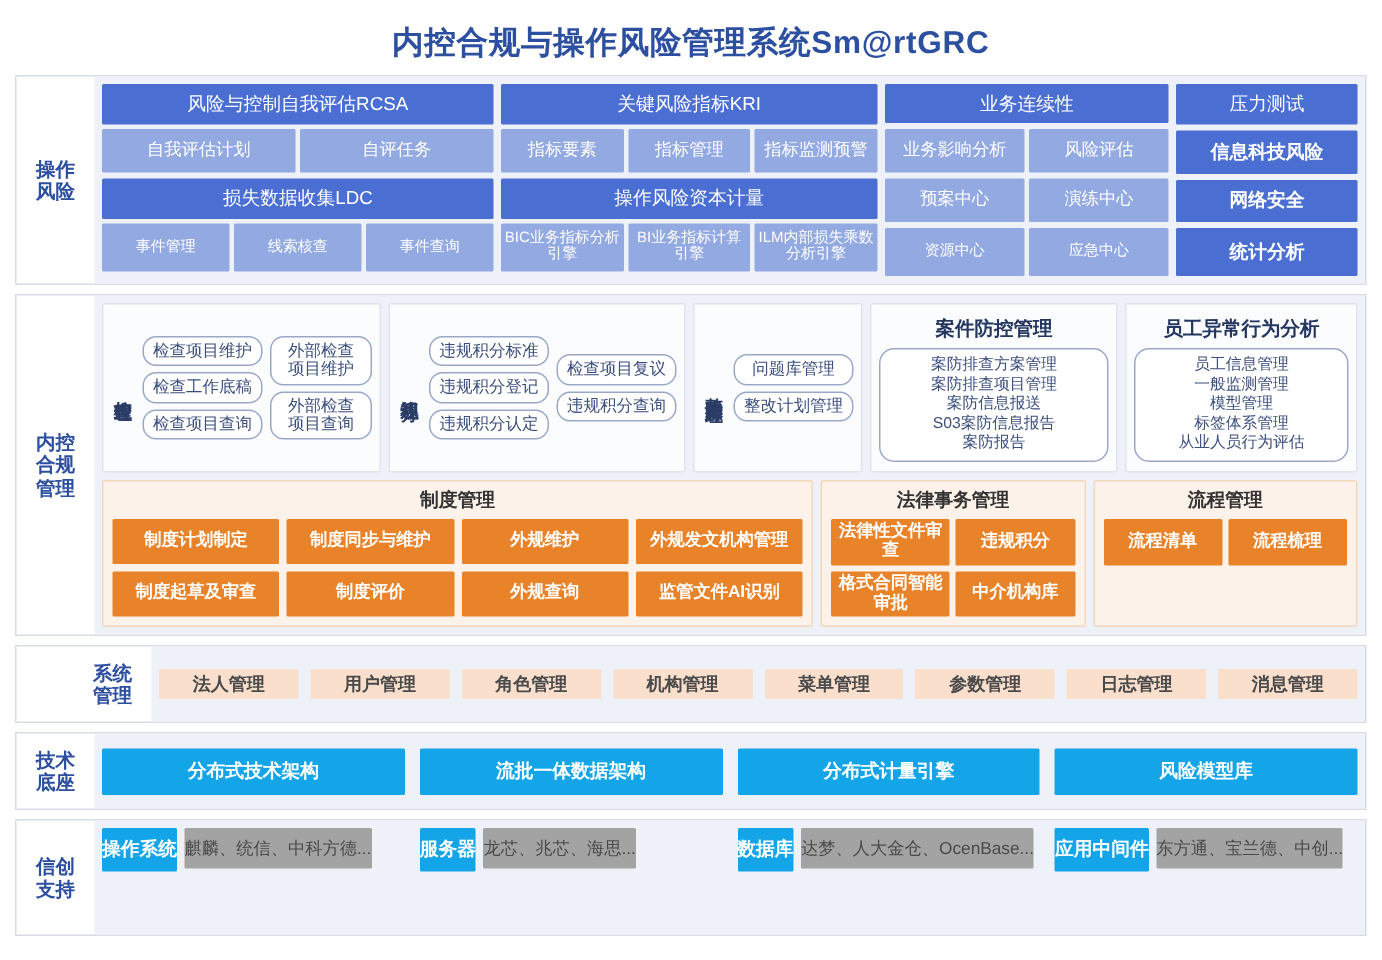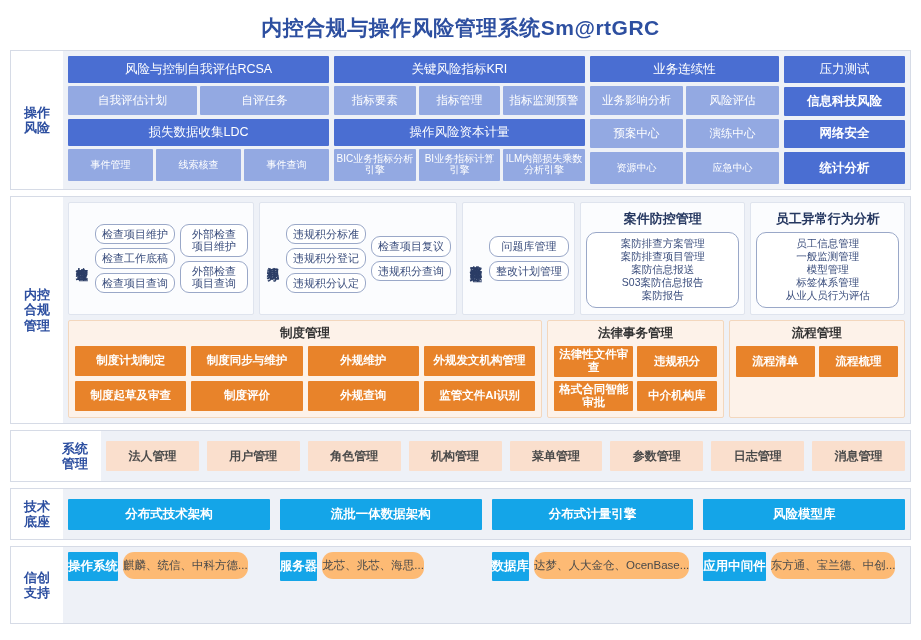--- a/index.html
+++ b/index.html
@@ -110,42 +110,42 @@
   .sys-inner { display: grid; grid-template-columns: repeat(4,1fr); gap: 5px; }
   .law-inner { display: grid; grid-template-columns: repeat(2,1fr); gap: 4px; }
   .flow-inner { display: grid; grid-template-columns: repeat(2,1fr); grid-template-rows: 1fr 1fr; gap: 4px; }
   .flow-inner .span2 { grid-column: 1 / span 2; }
 
   
   .sm-band { height: 52px; padding-left: 38px; }
   .sm-body { display: flex; gap: 8px; align-items: center; }
   .sm-btn {
     flex: 1; background: #fadfcd; color: #4a4a4a; font-size: 12px; font-weight: bold;
-    height: 30px; display: flex; align-items: center; justify-content: center; border-radius: 1px;
+    height: 20px; display: flex; align-items: center; justify-content: center; border-radius: 1px;
   }
 
   
   .tb-band { height: 52px; }
   .tb-body { display: flex; gap: 10px; align-items: center; }
   .tb-btn {
     flex: 1; background: #14a5e8; color: #fff; font-size: 12.5px; font-weight: bold;
     height: 31px; display: flex; align-items: center; justify-content: center; border-radius: 1px;
   }
 
   
   .xc-band { height: 78px; }
   .xc-body { display: flex; gap: 10px; }
   .xc-col { flex: 1; display: flex; flex-direction: row; gap: 5px; }
   .xc-hd {
     background: #14a5e8; color: #fff; font-size: 12.5px; font-weight: bold;
     height: 29px; display: flex; align-items: center; justify-content: center; border-radius: 1px;
   }
   .xc-sub {
-    background: #fdba74; color: #4a4a4a; font-size: 11.5px;
-    height: 27px; display: flex; align-items: center; justify-content: center; border-radius: 11px;
+    background: #a3a3a3; color: #4a4a4a; font-size: 11.5px;
+    height: 27px; display: flex; align-items: center; justify-content: center; border-radius: 1px;
   }
 </style>
 </head>
 <body>
 
 <div class="page">
 
   <div class="title-bar">
     <div class="title-text">内控合规与操作风险管理系统Sm@rtGRC</div>
   </div>

